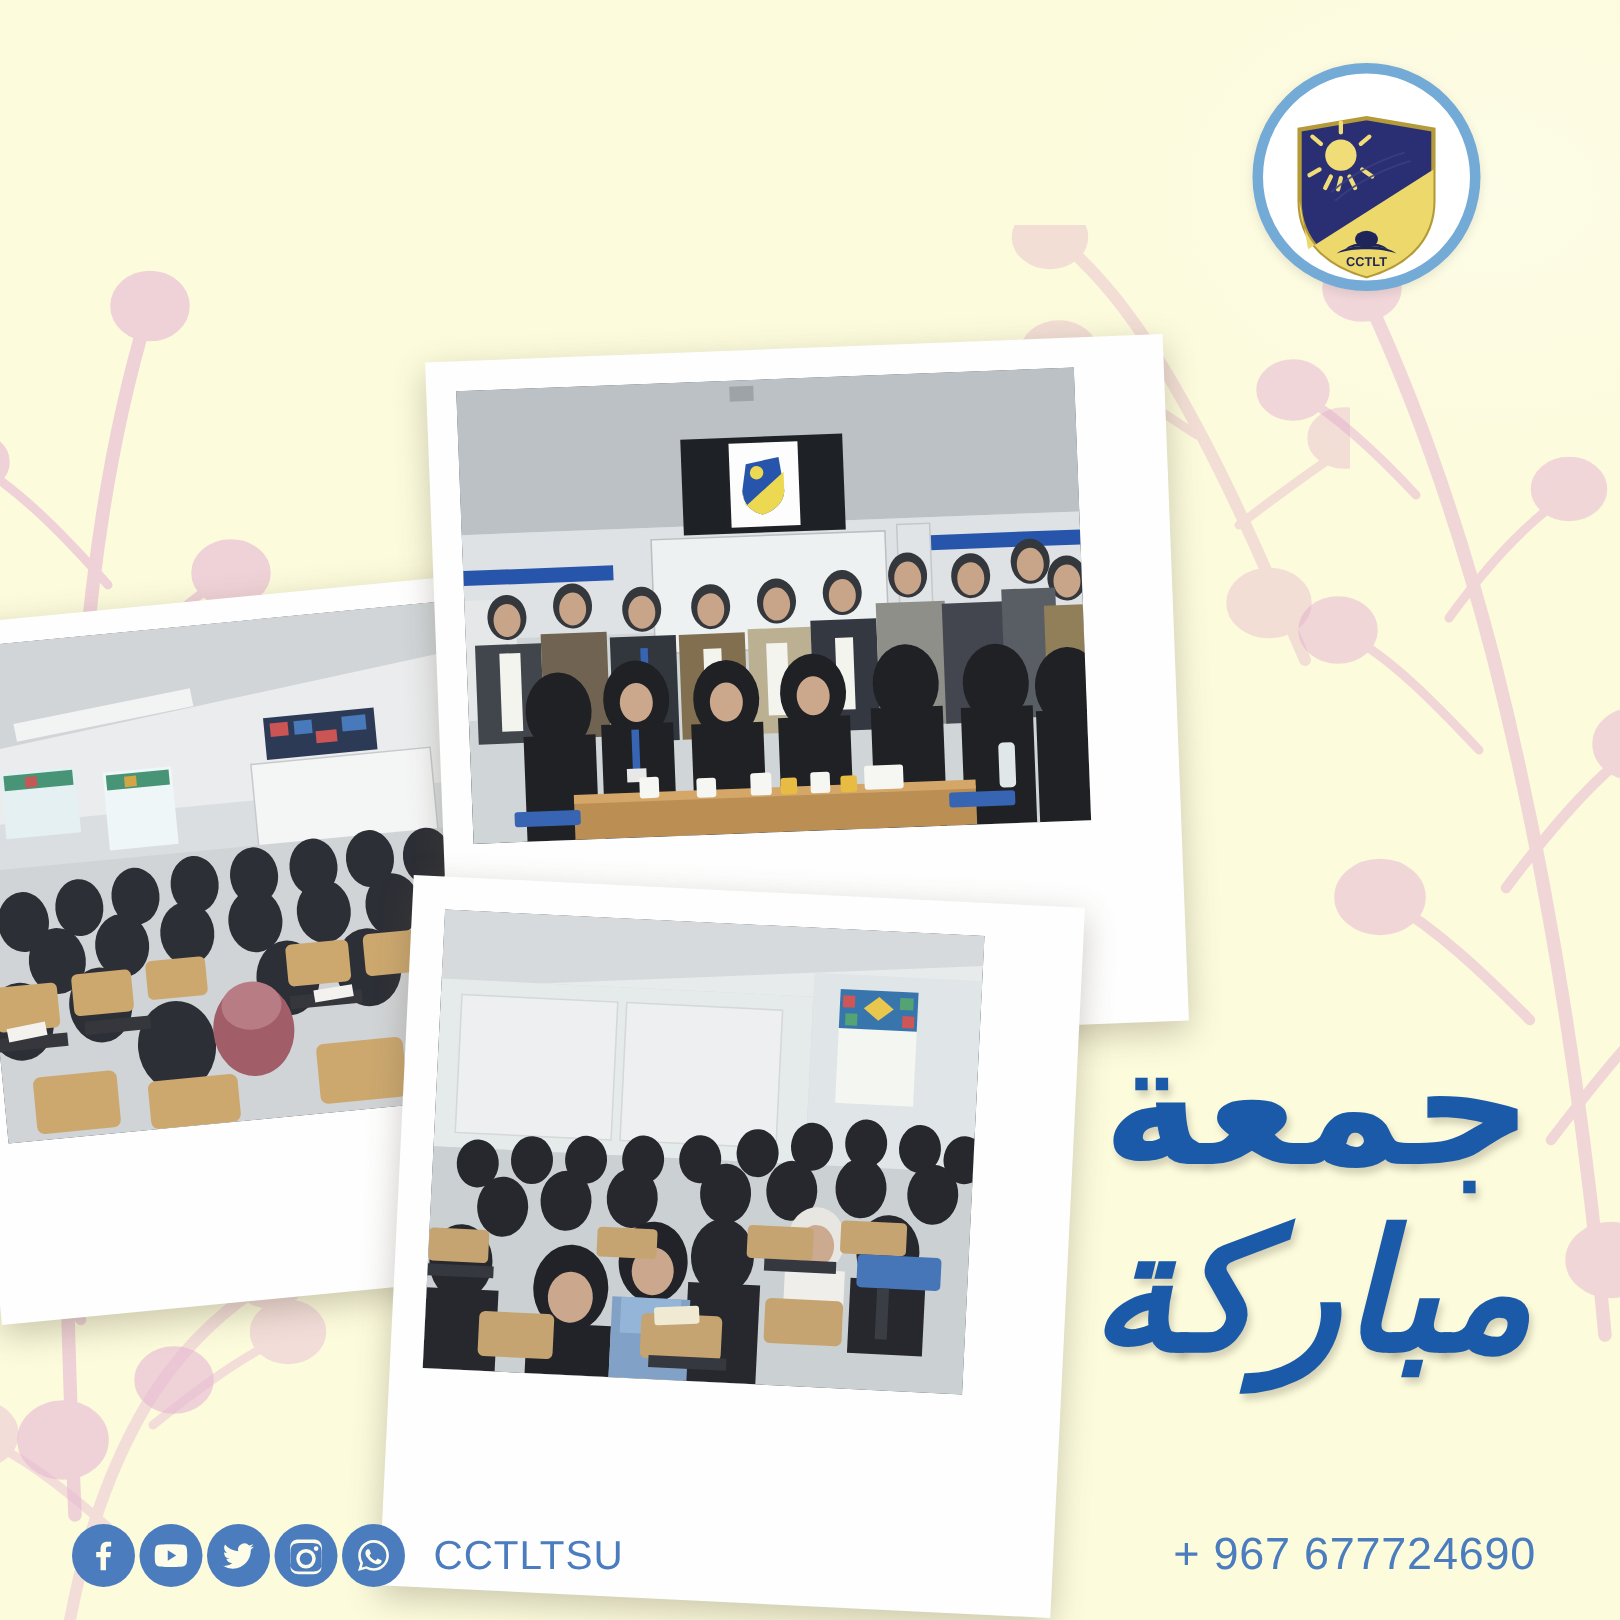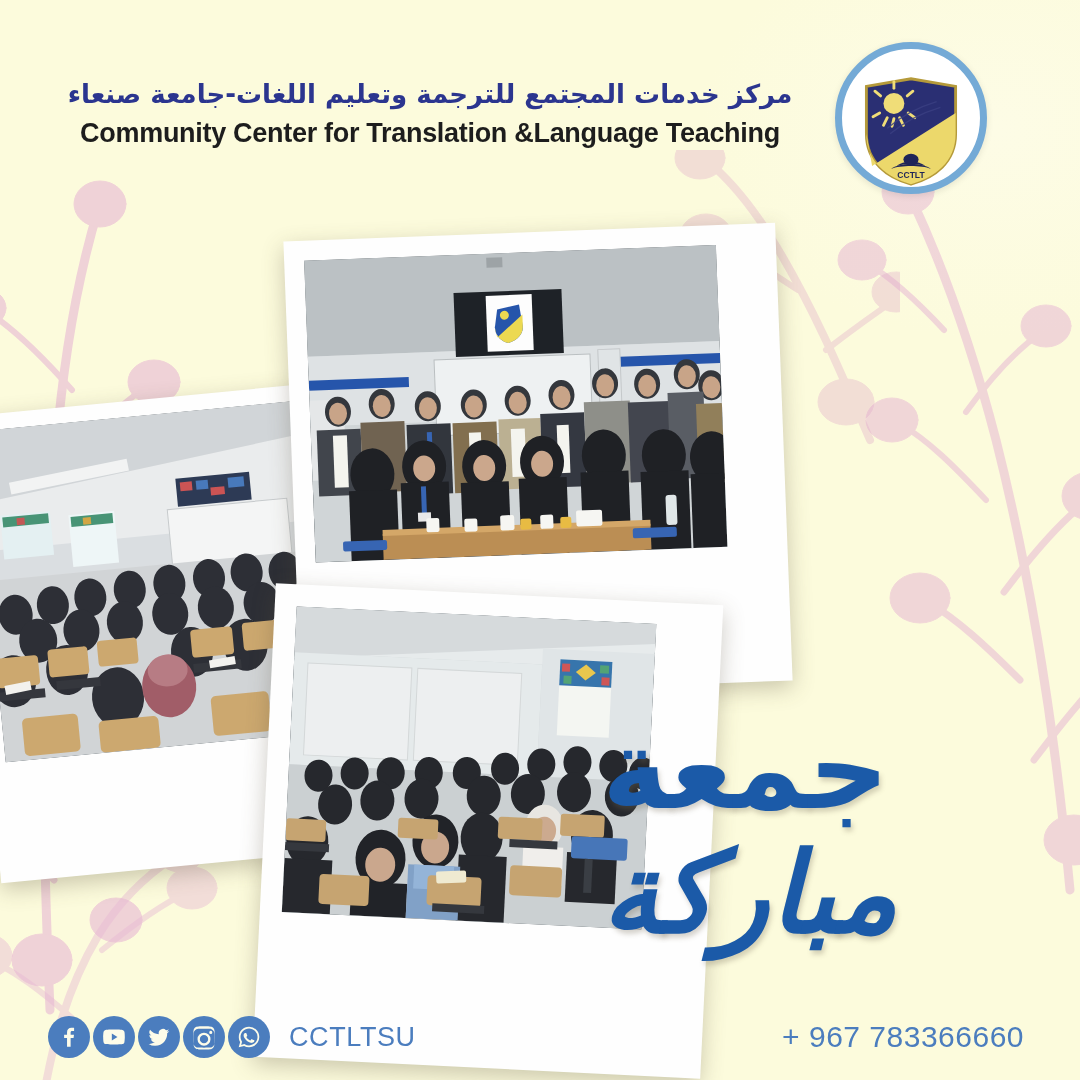--- a/index.html
+++ b/index.html
@@ -75,22 +75,22 @@
 
   #photo-bottom{
     left:264px;top:594px;width:404px;height:390px;
     padding:22px 22px 62px 22px;
     transform:rotate(2.8deg);z-index:5;
   }
   #photo-bottom .inner{width:360px;height:306px;}
 
   
   .greeting{
-    position:absolute;right:58px;top:715px;width:420px;
-    text-align:left;direction:rtl;z-index:7;
+    position:absolute;right:58px;top:684px;width:420px;
+    text-align:right;direction:rtl;z-index:7;
   }
   .greeting div{
     font-family:"DejaVu Sans","Liberation Sans",sans-serif;
     font-weight:bold;color:#1b5aa8;font-size:112px;line-height:.98;
     text-shadow:2px 4px 5px rgba(120,110,90,.30);
   }
   .greeting .line2{margin-top:14px;font-style:italic;}
 
   
   .footer{position:absolute;left:0;bottom:0;width:1080px;height:96px;z-index:8;}
@@ -182,24 +182,20 @@
         <path d="M92 178 C60 150 36 132 10 120" stroke-width="6" fill="none"></path>
         <path d="M122 110 C154 84 182 64 208 52" stroke-width="6" fill="none"></path>
         <ellipse cx="6" cy="116" rx="26" ry="22"></ellipse>
         <ellipse cx="212" cy="48" rx="25" ry="21"></ellipse>
         <ellipse cx="200" cy="12" rx="24" ry="20"></ellipse>
       </g>
     </svg>
   </div>
 
   <div class="header">
-    <div class="header-text">
-      <div class="title-ar">مركز خدمات المجتمع للترجمة وتعليم اللغات-جامعة صنعاء</div>
-      <div class="title-en">Community Center for Translation &amp;Language Teaching</div>
-    </div>
 
     <div class="logo-wrap">
       <svg viewBox="0 0 110 118">
         <path d="M8 12 L55 4 L102 12 L102 62 C102 92 80 108 55 115 C30 108 8 92 8 62 Z" fill="#2a2f73" stroke="#b59a3a" stroke-width="3"></path>
         <path d="M8 62 C8 92 30 108 55 115 C80 108 102 92 102 62 L102 40 L14 96 Z" fill="#ecd86b"></path>
         <g fill="#f0dd78">
           <circle cx="37" cy="30" r="11"></circle>
           <g stroke="#f0dd78" stroke-width="3" stroke-linecap="round">
             <path d="M37 14 L37 7"></path>
               <path d="M23 22 L17 17"></path>
@@ -537,16 +533,16 @@
 
       <div class="s-icon">
         <svg viewBox="0 0 24 24">
             <path d="M12.04 2.5c-5.22 0-9.46 4.24-9.46 9.46 0 1.67.44 3.3 1.27 4.74L2.5 21.5l4.93-1.29a9.42 9.42 0 0 0 4.6 1.18h.01c5.22 0 9.46-4.24 9.46-9.46 0-2.53-.98-4.9-2.77-6.69a9.38 9.38 0 0 0-6.69-2.74m0 1.6c2.1 0 4.08.82 5.56 2.31a7.82 7.82 0 0 1 2.3 5.56c0 4.34-3.53 7.86-7.87 7.86a7.85 7.85 0 0 1-4-1.1l-.29-.17-2.93.77.78-2.85-.19-.3a7.82 7.82 0 0 1-1.2-4.2c0-4.35 3.53-7.88 7.84-7.88m-3.5 4.1c-.16 0-.43.06-.65.3-.23.25-.86.84-.86 2.05s.88 2.38 1 2.54c.12.17 1.72 2.63 4.17 3.69.58.25 1.04.4 1.39.51.59.19 1.12.16 1.55.1.47-.07 1.45-.6 1.66-1.17.2-.58.2-1.07.14-1.17-.06-.1-.22-.16-.46-.28-.24-.12-1.45-.72-1.67-.8-.23-.08-.39-.12-.55.12-.16.25-.63.8-.78.97-.14.16-.29.19-.53.06-.24-.12-1.03-.38-1.96-1.21-.72-.65-1.21-1.44-1.36-1.69-.14-.24-.01-.37.11-.49.11-.11.24-.29.36-.43.12-.15.16-.25.24-.41.08-.17.04-.31-.02-.43-.06-.12-.54-1.33-.75-1.82-.19-.46-.39-.4-.54-.41z"></path>
           </svg>
       </div>
 
       <div class="handle">CCTLTSU</div>
     </div>
 
-    <div class="phone">+ 967 783366660</div>
+    <div class="phone">+ 967 677724690</div>
   </div>
 
 </div>
 
 </body></html>

